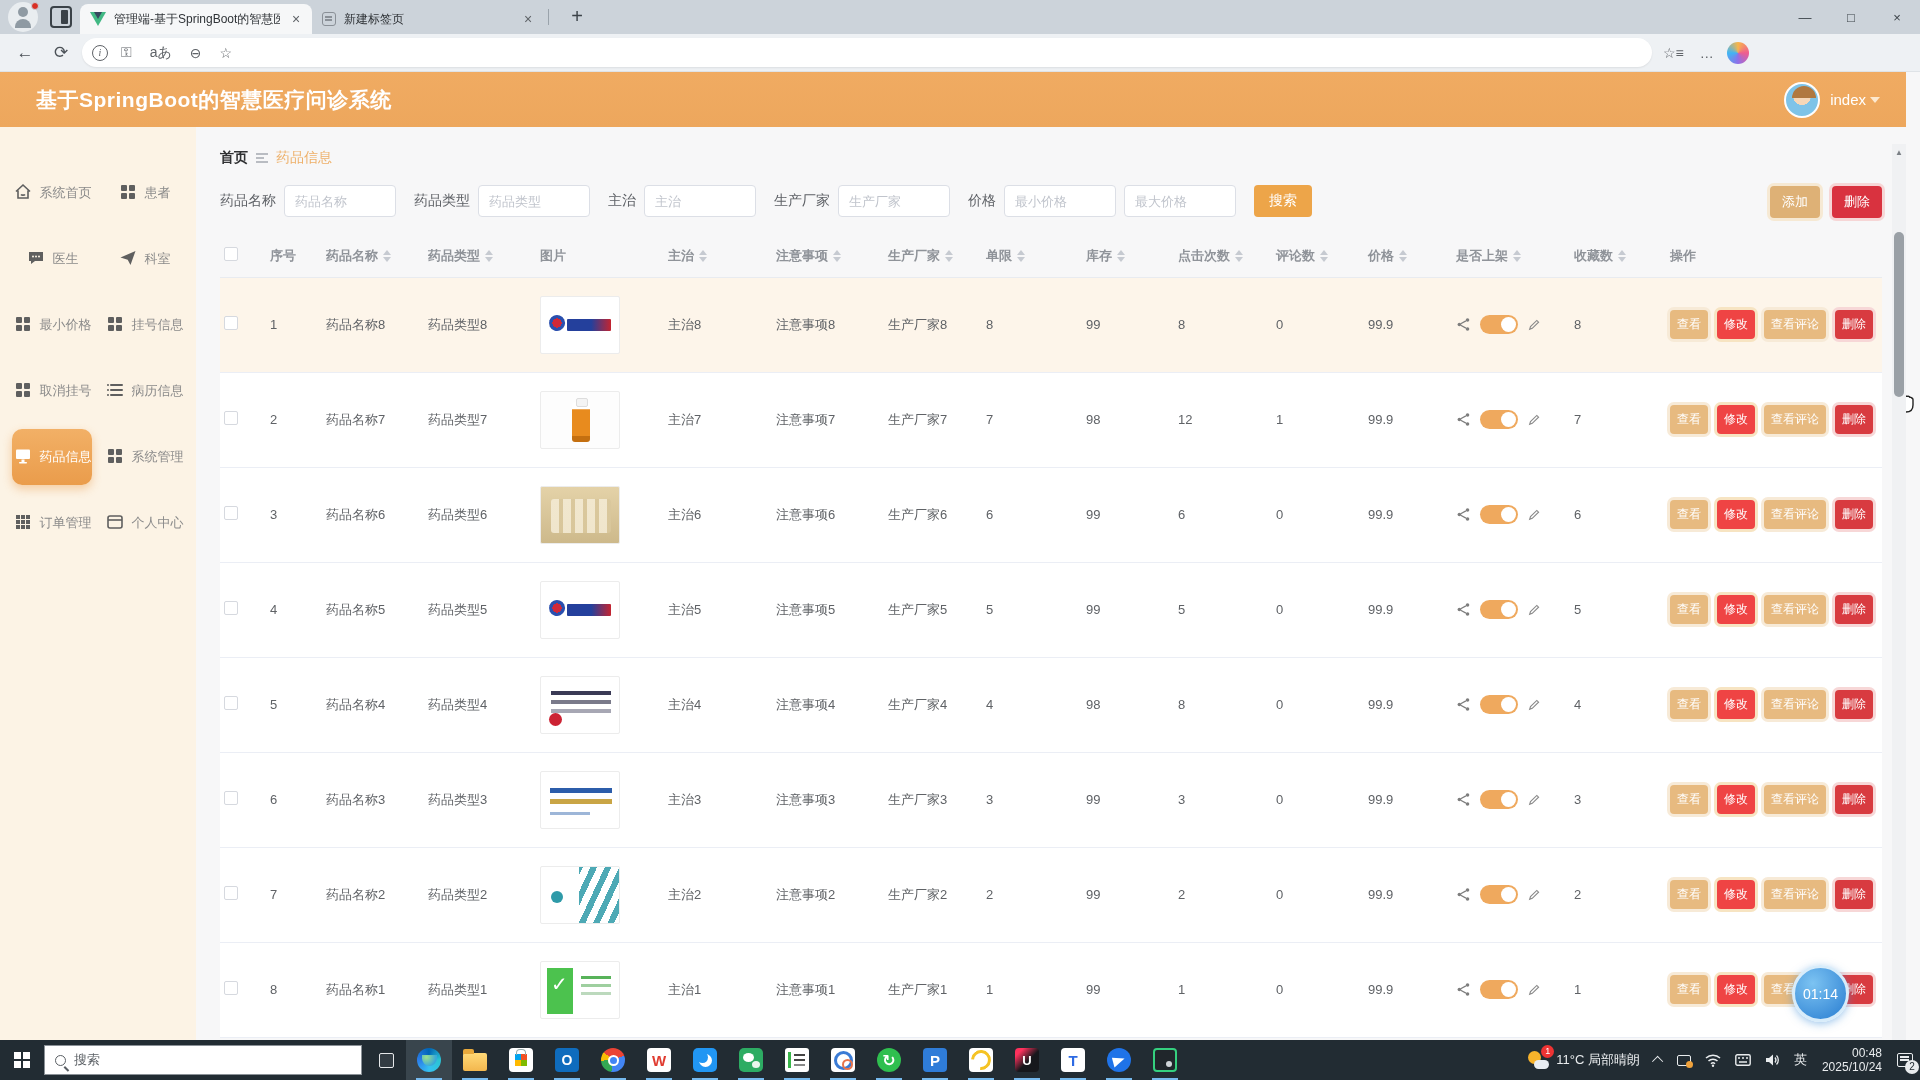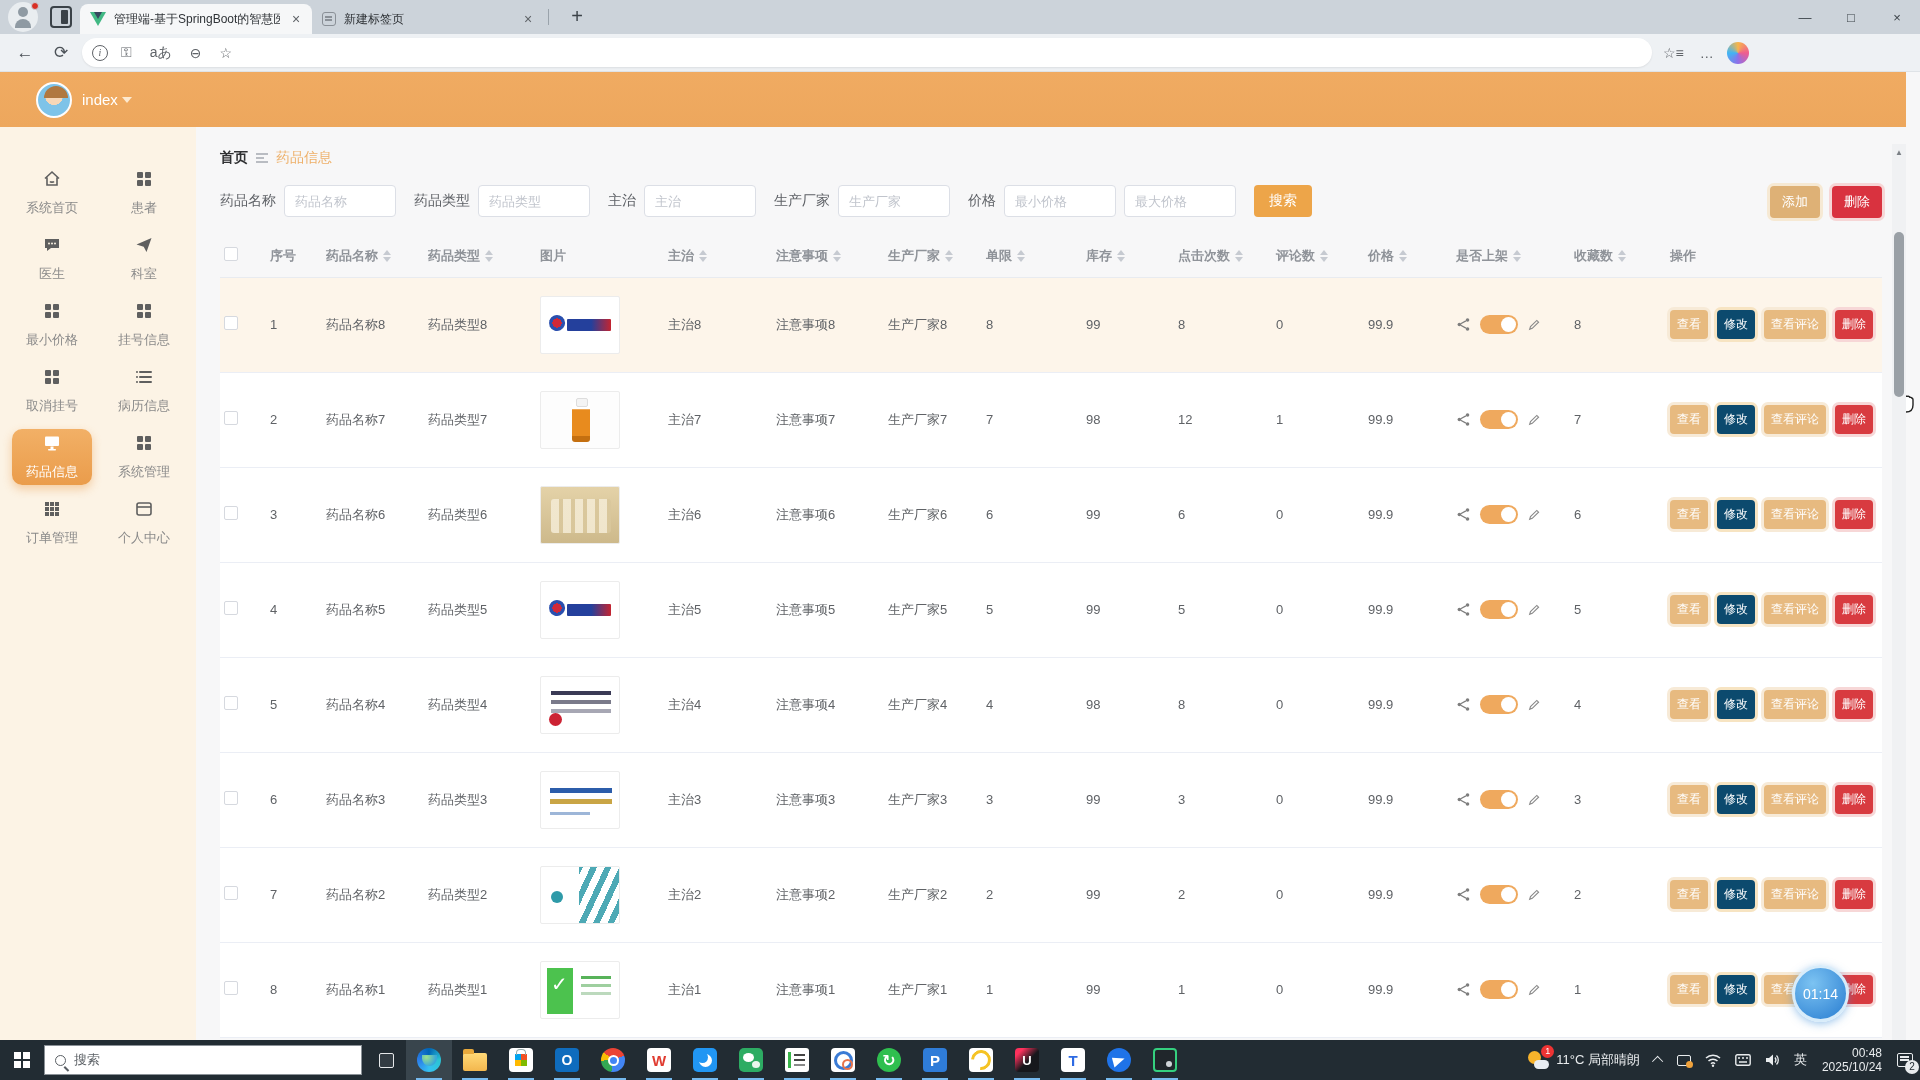--- a/index.html
+++ b/index.html
@@ -42,21 +42,21 @@
   .page { position:absolute; top:72px; left:0; width:1906px; height:968px; background:#f7f7f8; }
   .app-header { height:55px; background:linear-gradient(180deg,#f0ab62,#eda75d); display:flex; align-items:center; padding:0 26px 0 36px; }
   .app-title { color:#fff; font-size:21px; font-weight:bold; letter-spacing:.5px; flex:1; }
   .avatar { width:36px;height:36px;border-radius:50%; background:radial-gradient(circle at 50% 38%,#f6d7b8 0 34%,#7ec3e8 35%); border:2px solid #fdfdfd; position:relative; overflow:hidden;}
   .avatar::before{content:"";position:absolute;left:6px;top:2px;width:24px;height:12px;border-radius:12px 12px 0 0;background:#b07840;}
   .admin-name { color:#fff; font-size:15px; margin:0 4px 0 10px; }
   .caret-down { width:0;height:0;border-left:5px solid transparent;border-right:5px solid transparent;border-top:6px solid #fde9cf; }
 
   .page-body { display:flex; height:913px; }
   .sidebar { width:196px; background:#fcf3e5; padding:34px 6px 0 6px; display:grid; grid-template-columns:1fr 1fr; grid-auto-rows:64px; row-gap:2px; }
-  .side-item { display:flex; flex-direction:column; align-items:center; justify-content:center; gap:7px; color:#8a8a8a; font-size:13px; border-radius:10px; }
+  .side-item { display:flex; flex-direction:row; align-items:center; justify-content:center; gap:7px; color:#8a8a8a; font-size:13px; border-radius:10px; }
   .side-item svg { width:20px; height:20px; }
   .side-item.active { background:linear-gradient(180deg,#f2b066,#ea9c4b); color:#fff; box-shadow:0 4px 10px rgba(234,156,75,.45); margin:4px 6px; }
   .content { flex:1; padding:22px 22px 0 24px; position:relative; }
 
   .breadcrumb { display:flex; align-items:center; gap:8px; font-size:14px; color:#303133; font-weight:bold; }
   .bc-sep { display:inline-block; width:12px; }
   .bc-sep i { display:block; height:2px; background:#b9bcc2; margin:2px 0; }
   .bc-sep i:nth-child(1){width:12px;} .bc-sep i:nth-child(2){width:8px;} .bc-sep i:nth-child(3){width:12px;}
   .bc-current { color:#eeb069; font-weight:normal; }
 
@@ -99,21 +99,21 @@
   .pkg-h i { position:absolute; left:40px; top:14px; width:30px; height:3px; background:#58b35a; box-shadow:0 8px 0 #9ecf9f,0 16px 0 #bcd9bd; }
 
   .onoff-cell { display:flex; align-items:center; gap:9px; }
   .share-ico svg, .pencil-ico svg { display:block; }
   .switch { width:38px; height:19px; border-radius:10px; background:#efa95e; position:relative; flex:0 0 38px;}
   .switch::after { content:""; position:absolute; right:2px; top:2px; width:15px; height:15px; border-radius:50%; background:#fff; }
 
   .acts { display:flex; gap:9px; align-items:center; }
   .abtn { border:none; color:#fff; font-size:12px; border-radius:4px; padding:6px 7px; white-space:nowrap; }
   .abtn.view, .abtn.comment { background:#e7ba80; box-shadow:0 0 0 3px #f7ead7; }
-  .abtn.edit { background:#0c4a6e; box-shadow:0 0 0 3px #f7e4c2; }
+  .abtn.edit { background:#ef4444; box-shadow:0 0 0 3px #f7e4c2; }
   .abtn.del { background:#d83b40; box-shadow:0 0 0 3px #f7d7d7; }
 
   .float-badge { position:absolute; left:1792px; top:893px; width:57px; height:57px; border-radius:50%; background:radial-gradient(circle at 35% 30%,#7cc3f2,#3d8ed9 75%); border:3px solid #d8ecfa; color:#fff; font-size:14px; display:flex; align-items:center; justify-content:center; z-index:30; box-shadow:0 2px 8px rgba(61,142,217,.5);}
 
   .cursor { position:absolute; left:1694px; top:258px; z-index:40; }
 
   
   .pg-scroll { position:absolute; right:0; top:72px; width:14px; height:968px; background:#f0f1f3; z-index:50;}
   .pg-scroll .arr { position:absolute; left:0; width:14px; height:14px; color:#7b8086; font-size:8px; text-align:center; line-height:14px;}
   .pg-scroll .arr.up { top:2px; }
@@ -233,20 +233,21 @@
       <span class="pill-ico">⊖</span>
       <span class="pill-ico">☆</span>
     </div>
     <span class="pill-ico">☆≡</span>
     <span class="pill-ico">…</span>
     <span class="copilot"></span>
   </div>
 
   <div class="page">
     <div class="app-header">
+      <div class="app-title">基于SpringBoot的智慧医疗问诊系统</div>
       <div class="avatar"></div>
       <span class="admin-name">index</span>
       <span class="caret-down"></span>
     </div>
 
     <div class="page-body">
       <aside class="sidebar" id="sidebar">
           <div class="side-item">
             <span style="color:#5f5f5f"><svg viewBox="0 0 20 20" fill="none" stroke="CUR" stroke-width="1.6">
                 <path d="M3 9.5 10 3l7 6.5M5 8.5V16h10V8.5" stroke="currentColor"></path>

